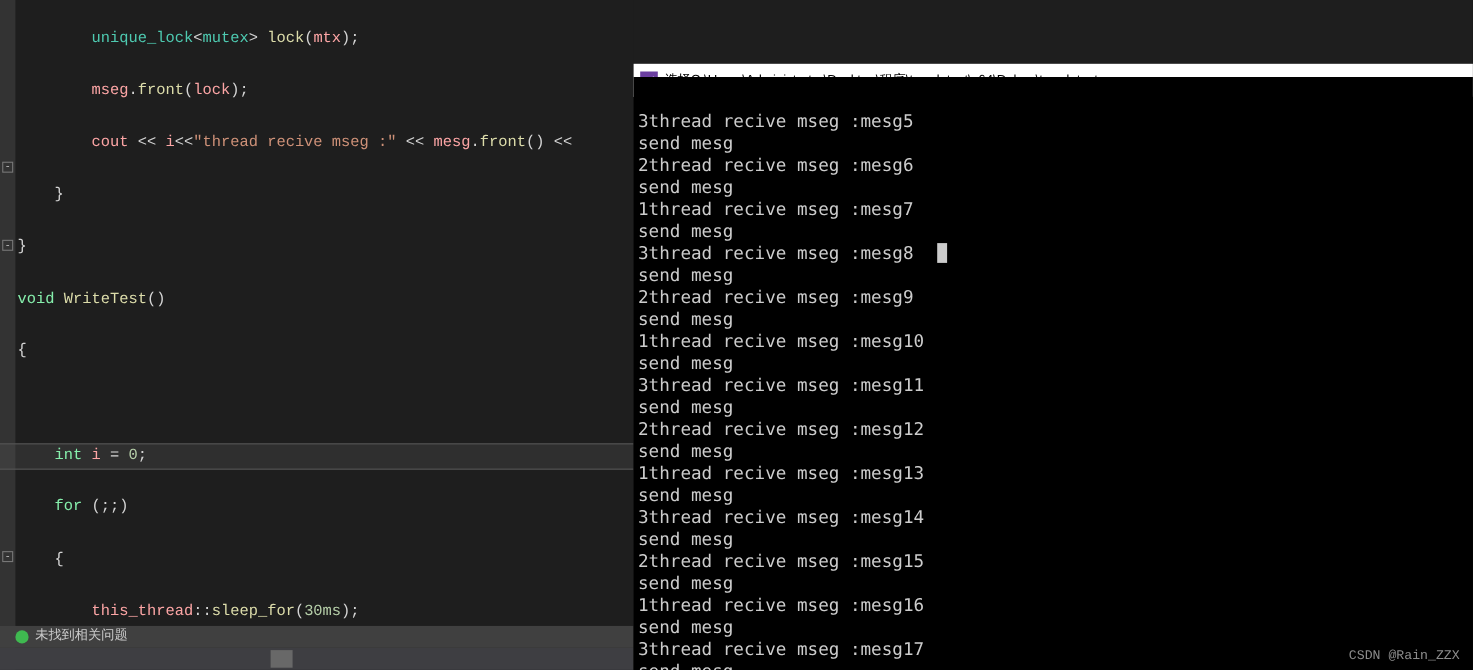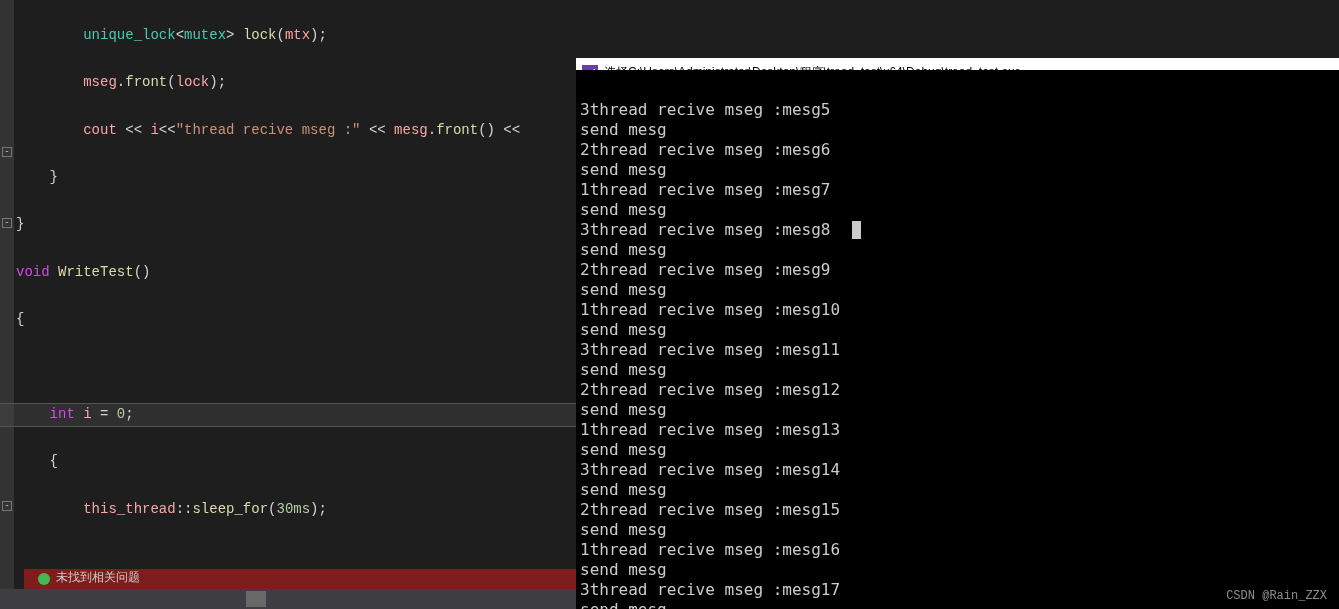--- a/index.html
+++ b/index.html
@@ -43,49 +43,48 @@
     text-align: center;
     cursor: pointer;
   }
   .code {
     position: absolute;
     left: 16px;
     top: 0;
     white-space: pre;
   }
   .tk-type { color: #4ec9b0; margin-top: 18px; }
-  .tk-kw { color: #d946ef; margin-top: 28px; }
+  .tk-kw { color: #86efac; margin-top: 28px; }
   .tk-func { color: #dcdcaa; }
   .tk-var { color: #fca5a5; }
   .tk-op { color: #d4d4d4; }
   .tk-str { color: #ce9178; }
   .tk-num { color: #b5cea8; }
   .current-line {
     position: absolute;
     left: 0;
     width: 100%;
     height: 23.7px;
     background: rgba(80,80,80,0.35);
     border-top: 1px solid #555;
     border-bottom: 1px solid #555;
   }
   .status-bar {
     position: absolute;
     left: 0;
     bottom: 20px;
     width: 576px;
     height: 20px;
-    background: #7f1d1d;
+    background: #404040;
     color: #ccc;
     font-size: 12px;
     display: flex;
     align-items: center;
     gap: 6px;
     padding-left: 14px;
-    margin-left: 24px;
   }
   .status-icon {
     width: 12px;
     height: 12px;
     border-radius: 50%;
     background: #3fb950;
     display: inline-block;
   }
   .hscroll {
     position: absolute;
@@ -182,20 +181,21 @@
   <div class="code">
 <div><span class="tk-op">        </span><span class="tk-type">unique_lock</span><span class="tk-op">&lt;</span><span class="tk-type">mutex</span><span class="tk-op">&gt; </span><span class="tk-func">lock</span><span class="tk-op">(</span><span class="tk-var">mtx</span><span class="tk-op">);</span></div>
 <div><span class="tk-op">        </span><span class="tk-var">mseg</span><span class="tk-op">.</span><span class="tk-func">front</span><span class="tk-op">(</span><span class="tk-var">lock</span><span class="tk-op">);</span></div>
 <div><span class="tk-op">        </span><span class="tk-var">cout</span><span class="tk-op"> &lt;&lt; </span><span class="tk-var">i</span><span class="tk-op">&lt;&lt;</span><span class="tk-str">"thread recive mseg :"</span><span class="tk-op"> &lt;&lt; </span><span class="tk-var">mesg</span><span class="tk-op">.</span><span class="tk-func">front</span><span class="tk-op">() &lt;&lt;</span></div>
 <div><span class="tk-op">    }</span></div>
 <div><span class="tk-op">}</span></div>
 <div><span class="tk-kw">void</span><span class="tk-func"> WriteTest</span><span class="tk-op">()</span></div>
 <div><span class="tk-op">{</span></div>
 <div>&nbsp;</div>
 <div><span class="tk-op">    </span><span class="tk-kw">int</span><span class="tk-op"> </span><span class="tk-var">i</span><span class="tk-op"> = </span><span class="tk-num">0</span><span class="tk-op">;</span></div>
+<div><span class="tk-op">    </span><span class="tk-kw">for</span><span class="tk-op"> (;;)</span></div>
 <div><span class="tk-op">    {</span></div>
 <div><span class="tk-op">        </span><span class="tk-var">this_thread</span><span class="tk-op">::</span><span class="tk-func">sleep_for</span><span class="tk-op">(</span><span class="tk-num">30ms</span><span class="tk-op">);</span></div>
 
 
 
 
 
 
 
 

